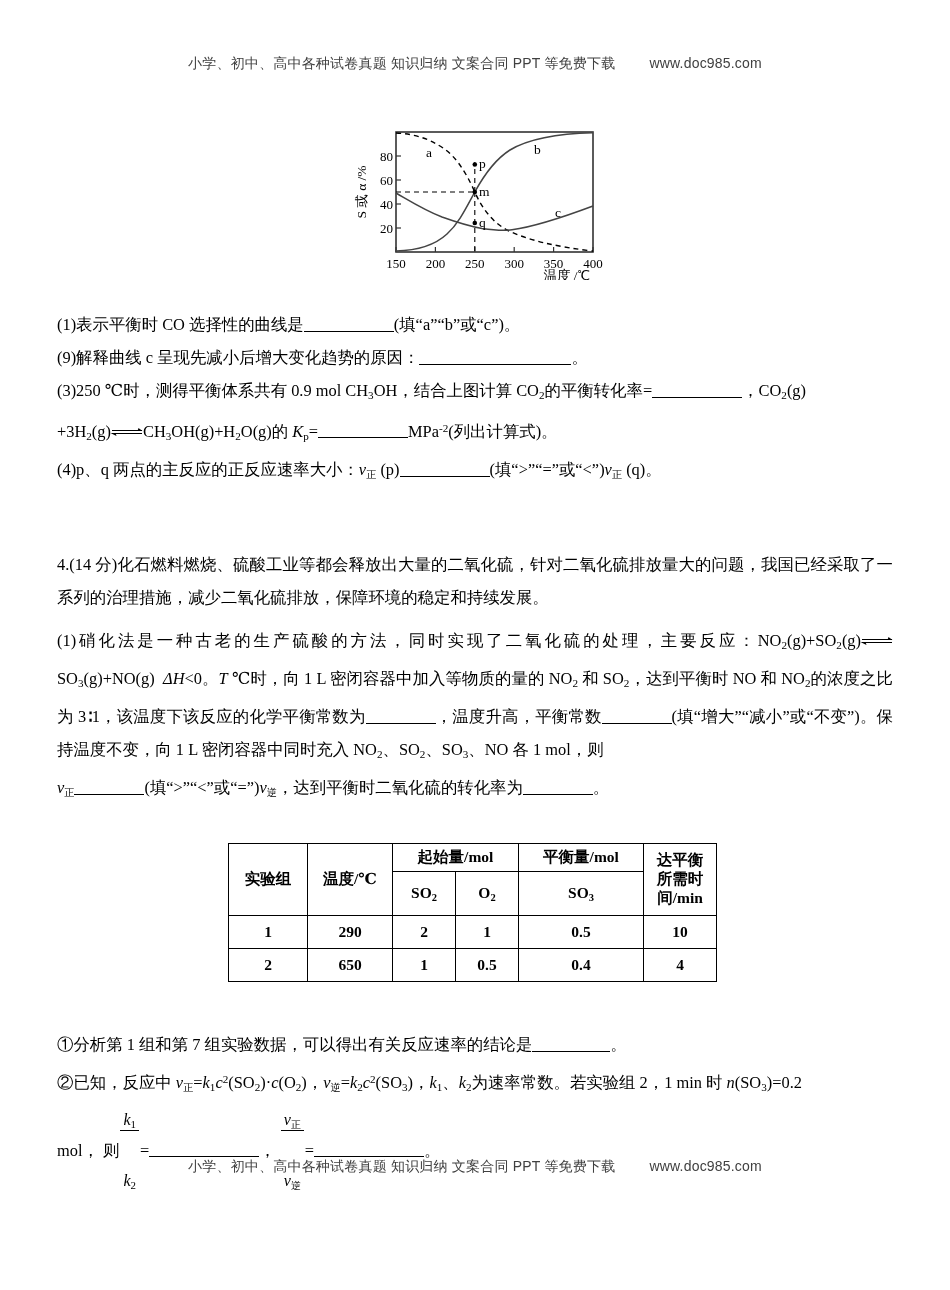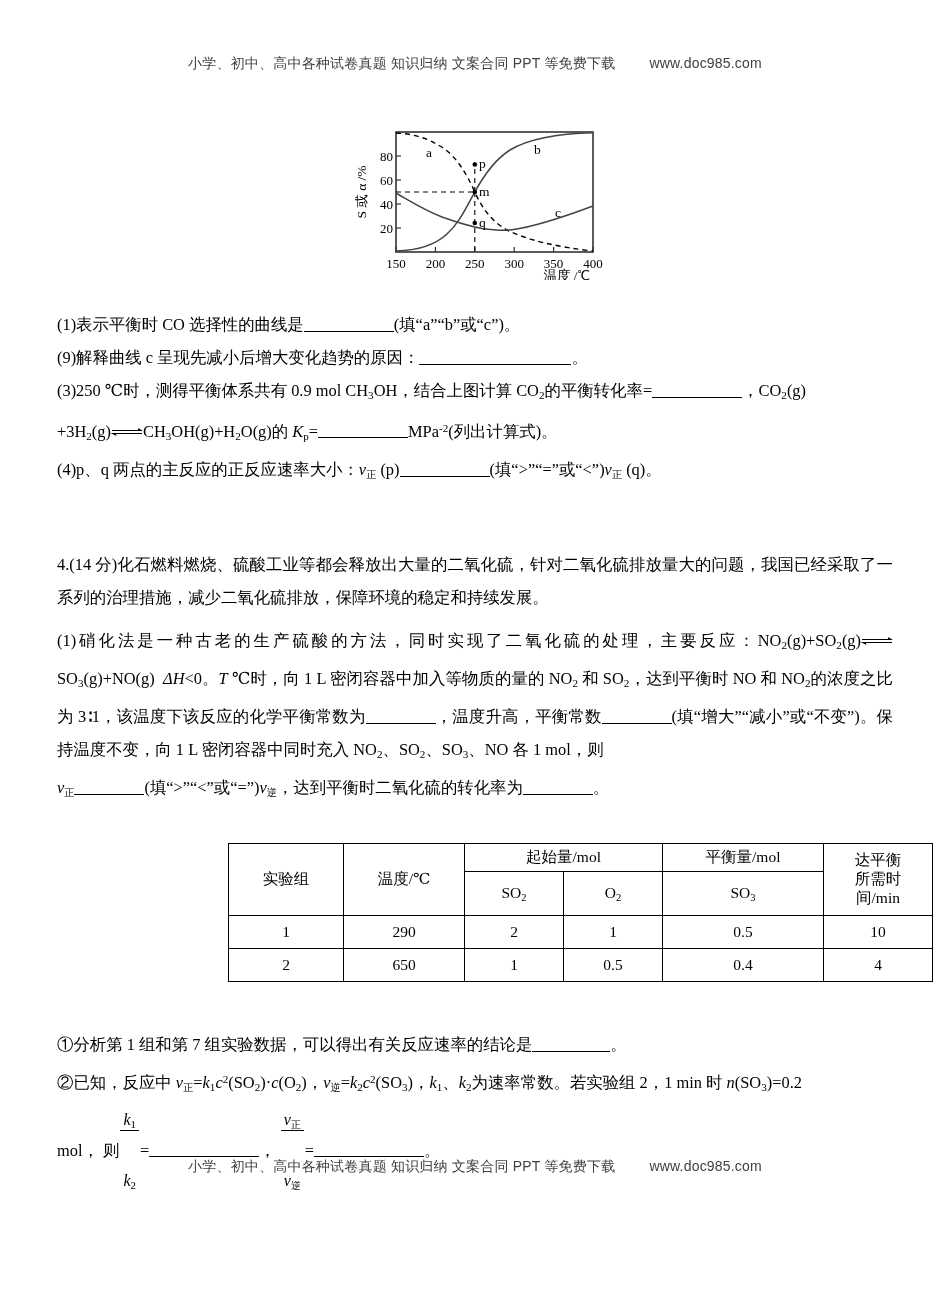--- a/index.html
+++ b/index.html
@@ -137,22 +137,22 @@
   }
   table.data {
     border-collapse: collapse;
     font-size: 15.5px;
     font-family: "Liberation Serif", "DejaVu Serif", serif;
   }
   table.data td, table.data th {
     border: 1.2px solid #000;
     text-align: center;
     vertical-align: middle;
-    font-weight: normal;
-    padding: 3px 20px;
+    font-weight: bold;
+    padding: 3px 2px;
   }
   .c-grp { width: 74px; }
   .c-temp { width: 80px; }
   .c-so2 { width: 58px; }
   .c-o2 { width: 58px; }
   .c-so3 { width: 120px; }
   .c-time { width: 68px; line-height: 1.22; }
   .rowh { height: 56px; }
   .rowh2 { height: 44px; }
   .rowd { height: 33px; }

